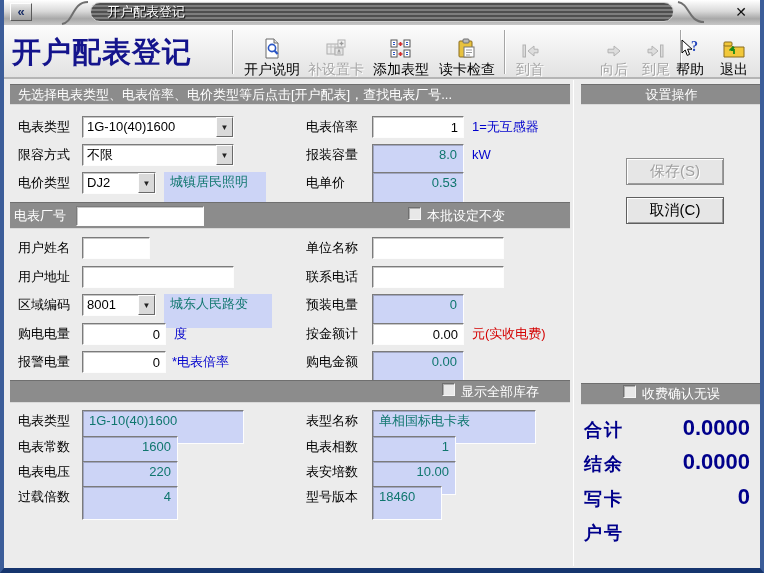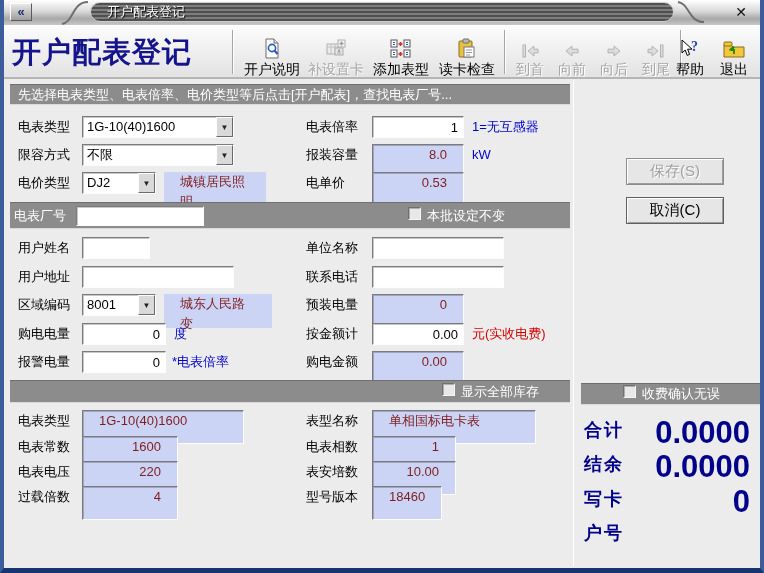--- a/index.html
+++ b/index.html
@@ -34,39 +34,39 @@
   .tbtn.disabled .ticon { filter:grayscale(1); opacity:.55; }
   
   .divider-v { position:absolute; left:569px; top:80px; width:1px; height:486px; background:#9f9f9f; border-right:1px solid #fff; }
   .gbar { position:absolute; background:#8c8c8c; color:#ffffff; display:flex; align-items:center;
           border-top:1px solid #6f6f6f; border-bottom:1px solid #d9d9d9; }
   .lbl { position:absolute; color:#000; line-height:22px; white-space:nowrap; }
   .sunken { border:1px solid; border-color:#7b7b7b #fdfdfd #fdfdfd #7b7b7b; box-shadow:inset 1px 1px 0 rgba(0,0,0,.22); }
   .inp { position:absolute; height:22px; background:#ffffff; font-size:13px; color:#000;
          padding:0 5px; font-family:inherit; }
   .inp.num { text-align:right; }
-  .ro { position:absolute; height:34px; background:#ccd4f6; color:#7f1d1d; line-height:20px; padding:0 16px;
+  .ro { position:absolute; height:34px; background:#ccd4f6; color:#0f766e; line-height:20px; padding:0 6px;
         text-align:right; }
   .ro.left { text-align:left; }
   .combo { position:absolute; height:22px; background:#fff; display:flex; }
   .combo .cval { flex:1; line-height:20px; padding:0 4px; overflow:hidden; white-space:nowrap; }
   .combo .cbtn { width:17px; background:#d9d9d9; border:1px solid; border-color:#fdfdfd #6a6a6a #6a6a6a #fdfdfd;
                  font-size:8px; color:#222; display:flex; align-items:center; justify-content:center; }
   .hint-b { position:absolute; color:#0000cd; line-height:22px; white-space:nowrap; }
   .hint-r { position:absolute; color:#d40000; line-height:22px; white-space:nowrap; }
   .cb { width:13px; height:13px; background:#e8e8e8; border:1px solid; border-color:#6f6f6f #f5f5f5 #f5f5f5 #6f6f6f;
         box-shadow:inset 1px 1px 0 rgba(0,0,0,.25); display:inline-block; flex:0 0 auto; }
   .cbgroup { display:flex; align-items:flex-start; gap:6px; }
   
   .pbtn { position:absolute; left:622px; width:98px; background:#e6e6e6; border:1px solid #5f5f5f;
           box-shadow:inset 1px 1px 0 #ffffff, inset -1px -1px 0 #9c9c9c; font-size:15px; color:#000;
           display:flex; align-items:center; justify-content:center; cursor:default; font-family:inherit; }
   .pbtn.disabled { color:#a0a0a0; text-shadow:1px 1px 0 #fff; border-color:#8d8d8d; }
   .total-lbl { position:absolute; left:580px; color:#00008b; font-size:18px; font-weight:bold; letter-spacing:2px; }
-  .total-val { position:absolute; right:10px; color:#00008b; font-size:31px; font-weight:bold; text-align:center; }
+  .total-val { position:absolute; right:10px; color:#00008b; font-size:22px; font-weight:bold; text-align:center; }
   svg { display:block; }
 </style>
 </head>
 <body>
 
 <div class="window">
 
   <div class="titlebar">
     <div class="logo">«</div>
     <svg class="title-curve" style="left:56px" width="30" height="25" viewBox="0 0 30 25">
@@ -144,28 +144,20 @@
 
     <div class="tbtn disabled" style="left:506px;width:40px">
       <span class="ticon">
         <svg width="22" height="18" viewBox="0 0 22 18">
             <rect x="4" y="3" width="2.5" height="12" fill="#cfcfcf" stroke="#808080"></rect>
             <path d="M15 4l-6 5 6 5v-3.2h4V7.2h-4z" fill="#cfcfcf" stroke="#808080"></path>
           </svg>
       </span>
       <span class="tlabel">到首</span>
     </div>
-    <div class="tbtn disabled" style="left:548px;width:40px">
-      <span class="ticon">
-        <svg width="22" height="18" viewBox="0 0 22 18">
-            <path d="M11 4L5 9l6 5v-3.2h6V7.2h-6z" fill="#cfcfcf" stroke="#808080"></path>
-          </svg>
-      </span>
-      <span class="tlabel">向前</span>
-    </div>
     <div class="tbtn disabled" style="left:632px;width:40px">
       <span class="ticon">
         <svg width="22" height="18" viewBox="0 0 22 18">
             <path d="M7 4l6 5-6 5v-3.2H3V7.2h4z" fill="#cfcfcf" stroke="#808080"></path>
             <rect x="15.5" y="3" width="2.5" height="12" fill="#cfcfcf" stroke="#808080"></rect>
           </svg>
       </span>
       <span class="tlabel">到尾</span>
     </div>
     <div class="tbtn disabled" style="left:590px;width:40px">
@@ -201,20 +193,23 @@
       <span class="tlabel">退出</span>
     </div>
   </div>
 
   <div class="divider-v"></div>
 
   <div class="gbar" style="left:6px;top:84px;width:560px;height:21px;padding-left:8px">
     <span>先选择电表类型、电表倍率、电价类型等后点击[开户配表]，查找电表厂号...</span>
   </div>
 
+  <div class="gbar" style="left:577px;top:84px;width:181px;height:21px;justify-content:center">
+    <span>设置操作</span>
+  </div>
 
   <div class="lbl" style="left:14px;top:116px">电表类型</div>
   <div class="combo sunken" style="left:78px;top:116px;width:152px">
     <span class="cval">1G-10(40)1600</span>
     <span class="cbtn">▼</span>
   </div>
   <div class="lbl" style="left:302px;top:116px">电表倍率</div>
   <input class="inp num sunken" style="left: 368px; top: 116px; width: 92px;" value="1">
   <div class="hint-b" style="left:468px;top:116px">1=无互感器</div>
 

